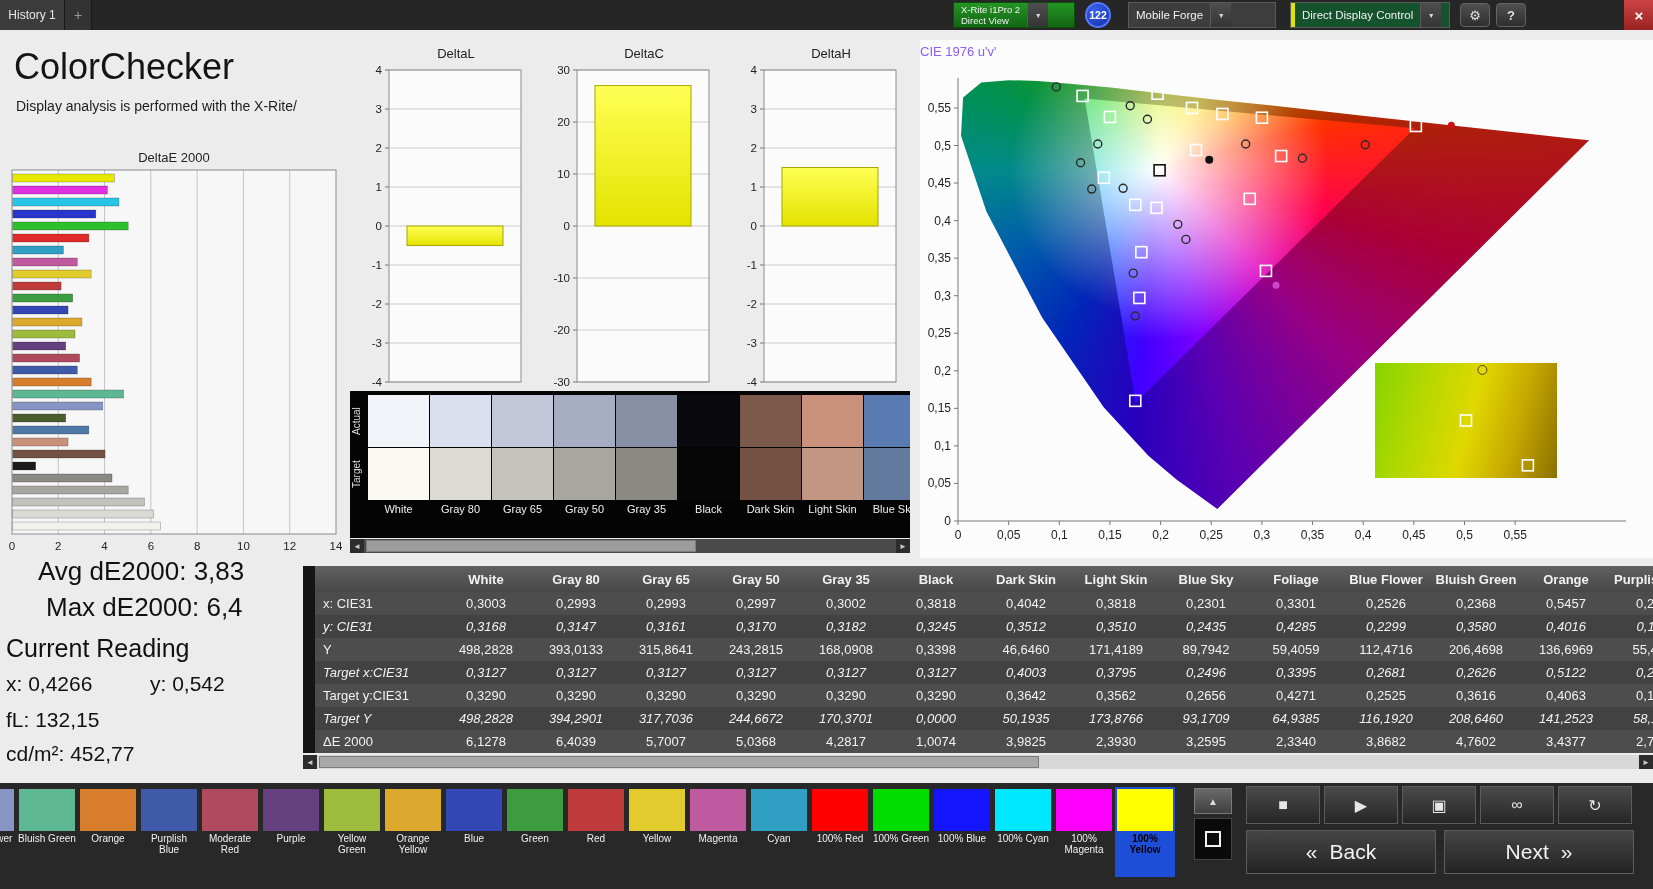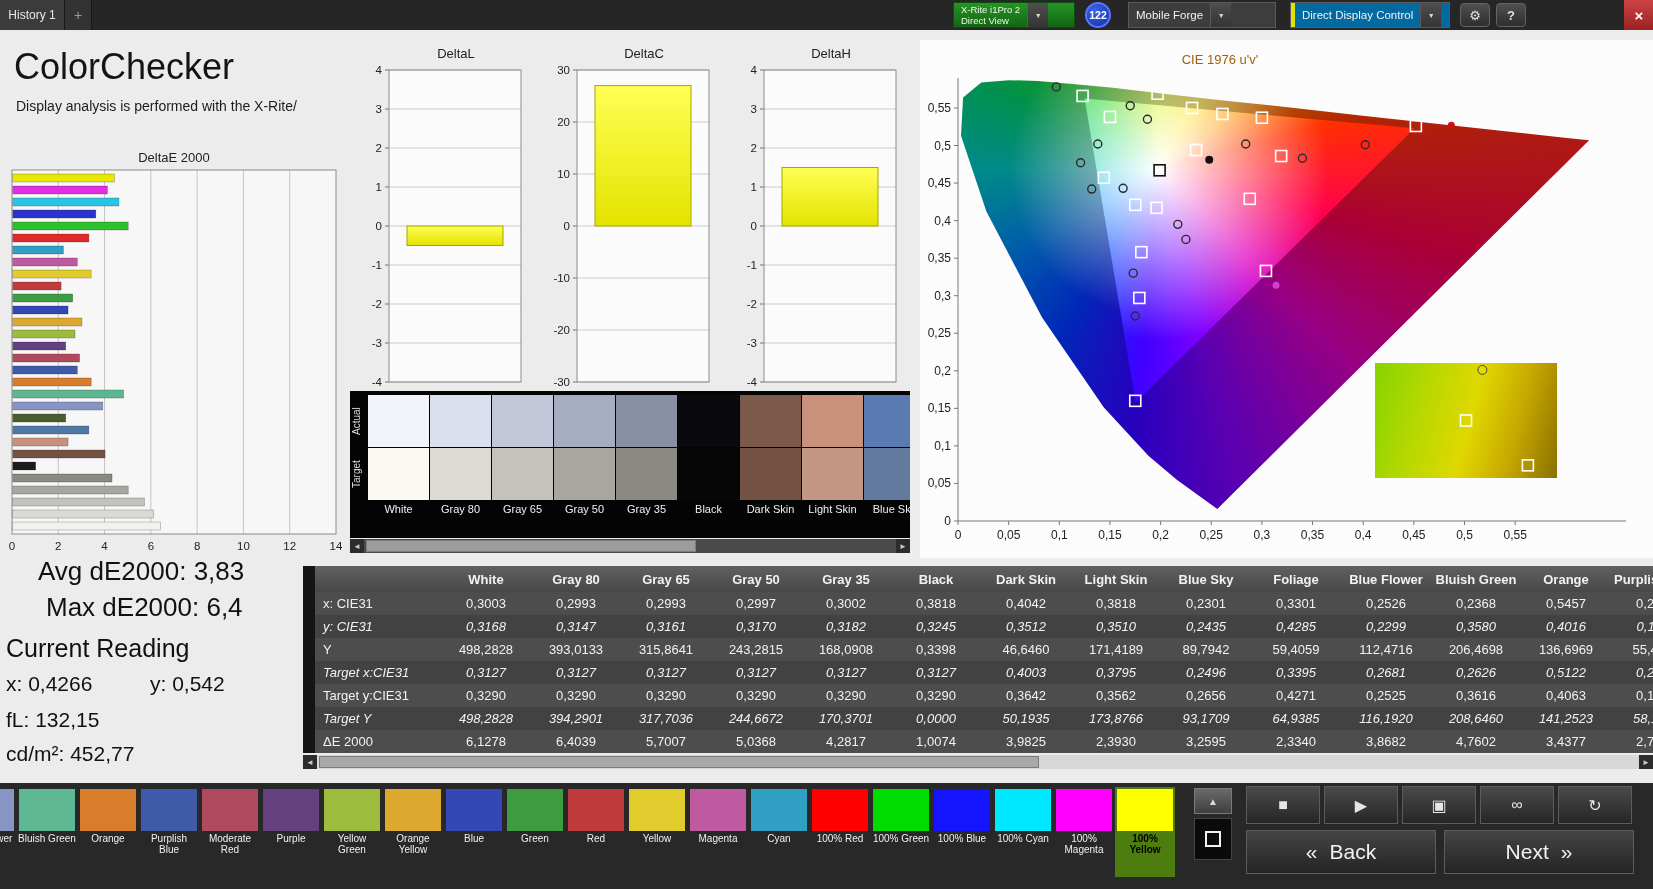--- a/index.html
+++ b/index.html
@@ -14,21 +14,21 @@
   .ddtext{display:flex;flex-direction:column;justify-content:center;padding:0 7px;color:#f2f2f2;}
   .ddarrow{width:20px;background:linear-gradient(#4e4e4e,#353535);border-left:1px solid #5a5a5a;
     color:#d8d8d8;font-size:7px;display:flex;align-items:center;justify-content:center;}
   #meter-select{left:953px;width:122px;background:linear-gradient(#259525,#136613);border-color:#0b4d0b;}
   #meter-select .ddtext div{font-size:9.5px;line-height:11px;white-space:nowrap;}
   #badge{position:absolute;left:1085px;top:2px;width:26px;height:26px;border-radius:50%;
     background:radial-gradient(circle at 35% 30%,#3a62f0,#13309e);border:2px solid #5577ff;box-sizing:border-box;
     color:#fff;font-size:10.5px;font-weight:bold;display:flex;align-items:center;justify-content:center;}
   #workflow-select{left:1128px;width:148px;background:#3d3d3d;}
   #workflow-select .ddtext{font-size:11.5px;}
-  #display-select{left:1290px;width:160px;background:#0369a1;}
+  #display-select{left:1290px;width:160px;background:#14532d;}
   #display-select .ddtext{font-size:11.5px;}
   #display-stripe{width:4px;background:#dce400;}
   .roundbtn{position:absolute;top:3px;width:30px;height:24px;border-radius:4px;
     background:linear-gradient(#505050,#2e2e2e);border:1px solid #636363;box-sizing:border-box;
     color:#e0e0e0;font-size:13px;display:flex;align-items:center;justify-content:center;}
   #gear-btn{left:1460px;}
   #help-btn{left:1496px;font-weight:bold;}
   #close-btn{left:1624px;top:0;width:30px;height:30px;border-radius:0;background:linear-gradient(#c44,#922);
     border:none;color:#fff;font-size:15px;font-weight:bold;}
   
@@ -60,21 +60,21 @@
   #strip-scroll{left:350px;top:539px;width:560px;}
   #table-scroll{left:303px;top:755px;width:1350px;background:#d8d8d8;}
   .sbtn{position:absolute;top:0;width:14px;height:14px;background:#2c2c2c;color:#c8c8c8;font-size:8px;
     display:flex;align-items:center;justify-content:center;}
   .sbtn.right{right:0;}
   .sthumb{position:absolute;top:1px;height:12px;background:#9d9d9d;border:1px solid #7c7c7c;box-sizing:border-box;}
   #strip-thumb{left:16px;width:330px;}
   #table-thumb{left:16px;width:720px;background:#a8a8a8;}
   
   #cie-panel{position:absolute;left:920px;top:40px;width:733px;height:518px;background:#fcfcfc;}
-  #cie-title{position:absolute;left:0;top:12px;width:600px;text-align:center;font-size:13px;color:#a16207;}
+  #cie-title{position:absolute;left:0;top:4px;width:600px;font-size:13px;color:#8b5cf6;}
   #cie-colors{position:absolute;left:38px;top:38px;width:645px;height:446px;}
   #horseshoe,#gamut-tri{position:absolute;left:0;top:0;width:645px;height:446px;}
   #horseshoe{filter:brightness(0.82);
     background:
       radial-gradient(circle at 31% 20.5%, rgba(255,255,255,.92) 0%, rgba(255,255,255,0) 26%),
       conic-gradient(from 0deg at 31% 20.5%,
         #b8cc00 0deg,#e0c800 30deg,#e08000 55deg,#d83000 75deg,#d00040 105deg,
         #b800a0 135deg,#7000d8 165deg,#3000e8 185deg,#0030e0 210deg,#0070d0 240deg,
         #00a8a8 270deg,#00b060 295deg,#20b820 320deg,#78c400 345deg,#b8cc00 360deg);}
   #gamut-tri{
@@ -104,21 +104,21 @@
   #table-grid .th{background:linear-gradient(#616161,#474747);font-weight:bold;
     display:flex;align-items:center;justify-content:center;white-space:nowrap;overflow:hidden;}
   #table-grid .td{display:flex;align-items:center;justify-content:center;white-space:nowrap;overflow:hidden;}
   #table-grid .even{background:#4d4d4d;}
   #table-grid .odd{background:#424242;font-style:italic;}
   #table-grid .rowlab{justify-content:flex-start;padding-left:8px;box-sizing:border-box;}
   
   #toolbar{position:absolute;left:0;top:783px;width:1653px;height:106px;background:#282828;z-index:40;}
   #patch-row{position:absolute;left:0;top:0;width:1190px;height:106px;}
   .patch{position:absolute;top:4px;width:60px;height:90px;}
-  .patch.sel{background:#4d7c0f;}
+  .patch.sel{background:#1d4ed8;}
   .pswatch{height:42px;margin:2px;}
   .plab{font-size:10px;line-height:11px;text-align:center;color:#f0f0f0;margin-top:2px;padding:0 1px;}
   .patch.sel .plab{color:#000;font-weight:bold;}
   #patch-up{position:absolute;left:1194px;top:5px;width:38px;height:26px;
     background:linear-gradient(#6a6a6a,#3f3f3f);border:1px solid #7a7a7a;box-sizing:border-box;
     color:#ddd;font-size:10px;display:flex;align-items:center;justify-content:center;}
   #pattern-btn{position:absolute;left:1194px;top:35px;width:38px;height:42px;background:#0a0a0a;
     border:1px solid #444;box-sizing:border-box;display:flex;align-items:center;justify-content:center;}
   #pattern-btn .sq{width:12px;height:12px;border:2px solid #f2f2f2;background:#0a0a0a;}
   #transport-buttons{position:absolute;left:1246px;top:3px;height:38px;}

